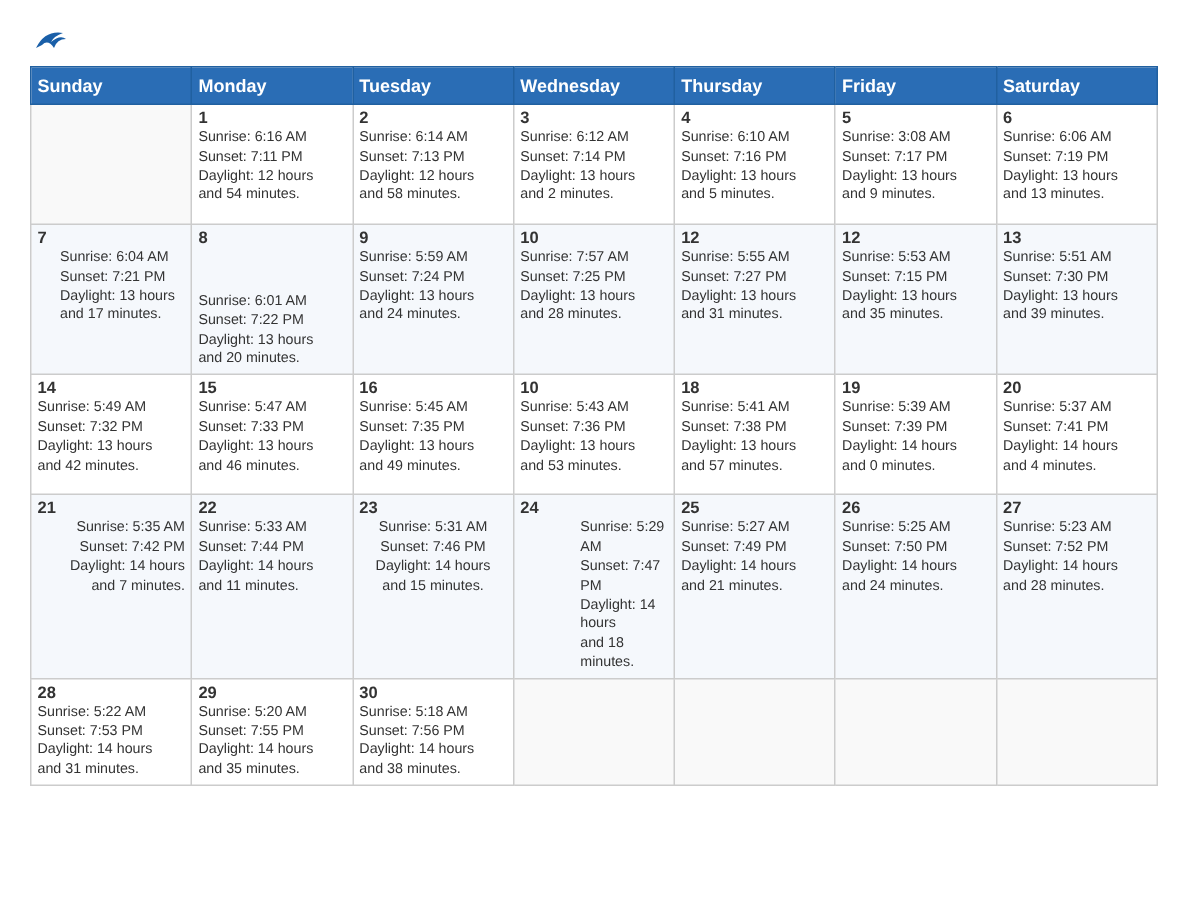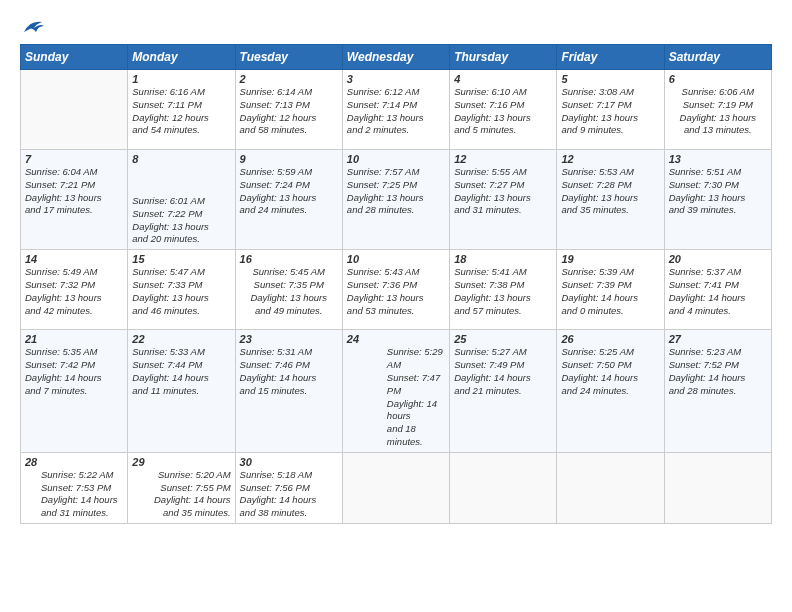--- a/index.html
+++ b/index.html
@@ -58,21 +58,20 @@
     }
     .subtitle {
       font-size: 14px;
       color: #333;
       margin-top: 2px;
     }
     .calendar {
       width: 100%;
       border-collapse: collapse;
       font-size: 10.5px;
-      font-style: italic;
     }
     .calendar thead th {
       background-color: #2a6db5;
       color: #fff;
       padding: 5px 4px;
       text-align: left;
       font-size: 12px;
       font-weight: bold;
       border: 1px solid #2060a0;
     }
@@ -170,30 +169,30 @@
           </td>
           <td>
             <span class="day-num">5</span>
             <div class="day-info" style="white-space: pre-line;">Sunrise: 3:08 AM
 Sunset: 7:17 PM
 Daylight: 13 hours
 and 9 minutes.</div>
           </td>
           <td>
             <span class="day-num">6</span>
-            <div class="day-info" style="white-space: pre-line; text-align: center;">Sunrise: 6:06 AM
+            <div class="day-info" style="white-space: pre-line;">Sunrise: 6:06 AM
 Sunset: 7:19 PM
 Daylight: 13 hours
 and 13 minutes.</div>
           </td>
         </tr>
         <tr class="alt-row">
           <td>
             <span class="day-num">7</span>
-            <div class="day-info" style="white-space: pre-line;">Sunrise: 6:04 AM
+            <div class="day-info" style="white-space: pre-line; margin-left: 15px;">Sunrise: 6:04 AM
 Sunset: 7:21 PM
 Daylight: 13 hours
 and 17 minutes.</div>
           </td>
           <td>
             <span class="day-num">8</span>
             <div class="day-info" style="white-space: pre-line; margin-top: 30px;">Sunrise: 6:01 AM
 Sunset: 7:22 PM
 Daylight: 13 hours
 and 20 minutes.</div>
@@ -215,21 +214,21 @@
           <td>
             <span class="day-num">12</span>
             <div class="day-info" style="white-space: pre-line;">Sunrise: 5:55 AM
 Sunset: 7:27 PM
 Daylight: 13 hours
 and 31 minutes.</div>
           </td>
           <td>
             <span class="day-num">12</span>
             <div class="day-info" style="white-space: pre-line;">Sunrise: 5:53 AM
-Sunset: 7:28 PM
+Sunset: 7:15 PM
 Daylight: 13 hours
 and 35 minutes.</div>
           </td>
           <td>
             <span class="day-num">13</span>
             <div class="day-info" style="white-space: pre-line;">Sunrise: 5:51 AM
 Sunset: 7:30 PM
 Daylight: 13 hours
 and 39 minutes.</div>
           </td>
@@ -244,21 +243,21 @@
           </td>
           <td>
             <span class="day-num">15</span>
             <div class="day-info" style="white-space: pre-line;">Sunrise: 5:47 AM
 Sunset: 7:33 PM
 Daylight: 13 hours
 and 46 minutes.</div>
           </td>
           <td>
             <span class="day-num">16</span>
-            <div class="day-info" style="white-space: pre-line; text-align: center;">Sunrise: 5:45 AM
+            <div class="day-info" style="white-space: pre-line;">Sunrise: 5:45 AM
 Sunset: 7:35 PM
 Daylight: 13 hours
 and 49 minutes.</div>
           </td>
           <td>
             <span class="day-num">10</span>
             <div class="day-info" style="white-space: pre-line;">Sunrise: 5:43 AM
 Sunset: 7:36 PM
 Daylight: 13 hours
 and 53 minutes.</div>
@@ -281,35 +280,35 @@
             <span class="day-num">20</span>
             <div class="day-info" style="white-space: pre-line;">Sunrise: 5:37 AM
 Sunset: 7:41 PM
 Daylight: 14 hours
 and 4 minutes.</div>
           </td>
         </tr>
         <tr class="alt-row">
           <td>
             <span class="day-num">21</span>
-            <div class="day-info" style="white-space: pre-line;">Sunrise: 5:35 AM
+            <div class="day-info" style="white-space: pre-line; text-align: right;">Sunrise: 5:35 AM
 Sunset: 7:42 PM
 Daylight: 14 hours
 and 7 minutes.</div>
           </td>
           <td>
             <span class="day-num">22</span>
             <div class="day-info" style="white-space: pre-line;">Sunrise: 5:33 AM
 Sunset: 7:44 PM
 Daylight: 14 hours
 and 11 minutes.</div>
           </td>
           <td>
             <span class="day-num">23</span>
-            <div class="day-info" style="white-space: pre-line;">Sunrise: 5:31 AM
+            <div class="day-info" style="white-space: pre-line; text-align: center;">Sunrise: 5:31 AM
 Sunset: 7:46 PM
 Daylight: 14 hours
 and 15 minutes.</div>
           </td>
           <td>
             <span class="day-num">24</span>
             <div class="day-info" style="white-space: pre-line; margin-left: 40px;">Sunrise: 5:29 AM
 Sunset: 7:47 PM
 Daylight: 14 hours
 and 18 minutes.</div>
@@ -332,28 +331,28 @@
             <span class="day-num">27</span>
             <div class="day-info" style="white-space: pre-line;">Sunrise: 5:23 AM
 Sunset: 7:52 PM
 Daylight: 14 hours
 and 28 minutes.</div>
           </td>
         </tr>
         <tr>
           <td>
             <span class="day-num">28</span>
-            <div class="day-info" style="white-space: pre-line; margin-left: 16px;">Sunrise: 5:22 AM
+            <div class="day-info" style="white-space: pre-line;">Sunrise: 5:22 AM
 Sunset: 7:53 PM
 Daylight: 14 hours
 and 31 minutes.</div>
           </td>
           <td>
             <span class="day-num">29</span>
-            <div class="day-info" style="white-space: pre-line; text-align: right;">Sunrise: 5:20 AM
+            <div class="day-info" style="white-space: pre-line;">Sunrise: 5:20 AM
 Sunset: 7:55 PM
 Daylight: 14 hours
 and 35 minutes.</div>
           </td>
           <td>
             <span class="day-num">30</span>
             <div class="day-info" style="white-space: pre-line;">Sunrise: 5:18 AM
 Sunset: 7:56 PM
 Daylight: 14 hours
 and 38 minutes.</div>

